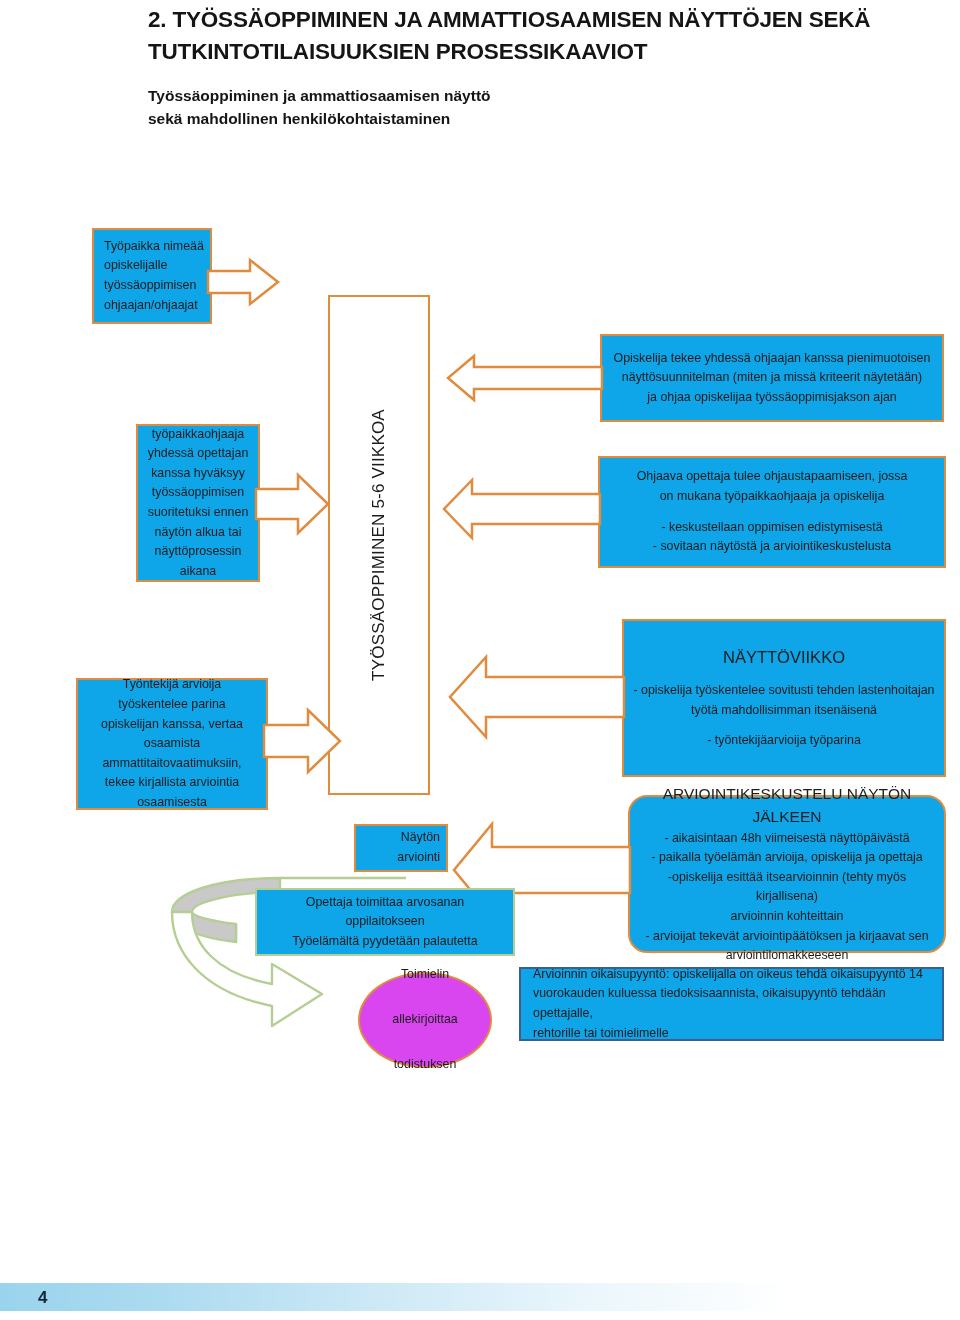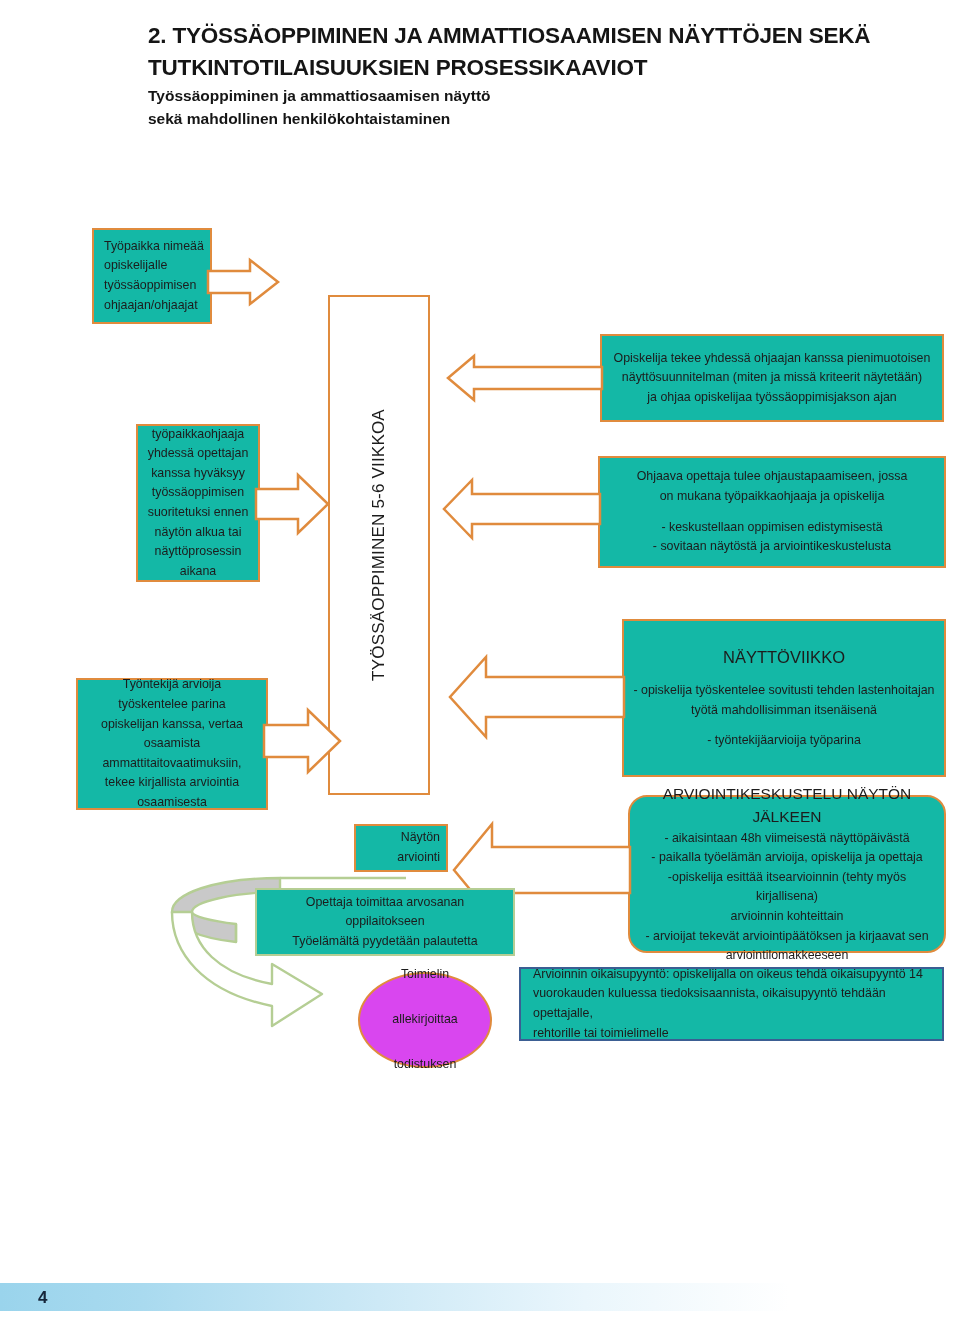--- a/index.html
+++ b/index.html
@@ -4,31 +4,31 @@
 <style>
   html,body{margin:0;padding:0;}
   body{
     width:960px;height:1320px;background:#ffffff;
     font-family:"Liberation Sans","DejaVu Sans",sans-serif;
     color:#1a1a1a;position:relative;overflow:hidden;
   }
   .page{position:relative;width:960px;height:1320px;}
 
   
-  .title-block{position:absolute;left:148px;top:20px;width:790px;}
+  .title-block{position:absolute;left:148px;top:4px;width:790px;}
   .title-line{
     font-size:22.5px;font-weight:bold;letter-spacing:-0.2px;
     line-height:1.42;color:#151515;
   }
   .subtitle-block{position:absolute;left:148px;top:84px;width:700px;}
   .subtitle-line{font-size:15.5px;font-weight:bold;line-height:1.50;color:#151515;}
 
   
   .box{
-    position:absolute;box-sizing:border-box;background:#14b8a6;
+    position:absolute;box-sizing:border-box;background:#0ea5e9;
     border:2.5px solid #E08B3D;
     display:flex;flex-direction:column;align-items:center;justify-content:center;
     text-align:center;font-size:12.4px;line-height:1.58;color:#1c1c1c;
     padding:4px 6px;
   }
   .box.green{border-color:#B5CE94;}
   .box.blue{border:2.5px solid #3B5E93;align-items:flex-start;text-align:left;padding:5px 12px;}
   .box p{margin:0;}
   .box .gap{height:11px;}
   .hdr{font-size:15.5px;line-height:1.5;color:#1c1c1c;}

